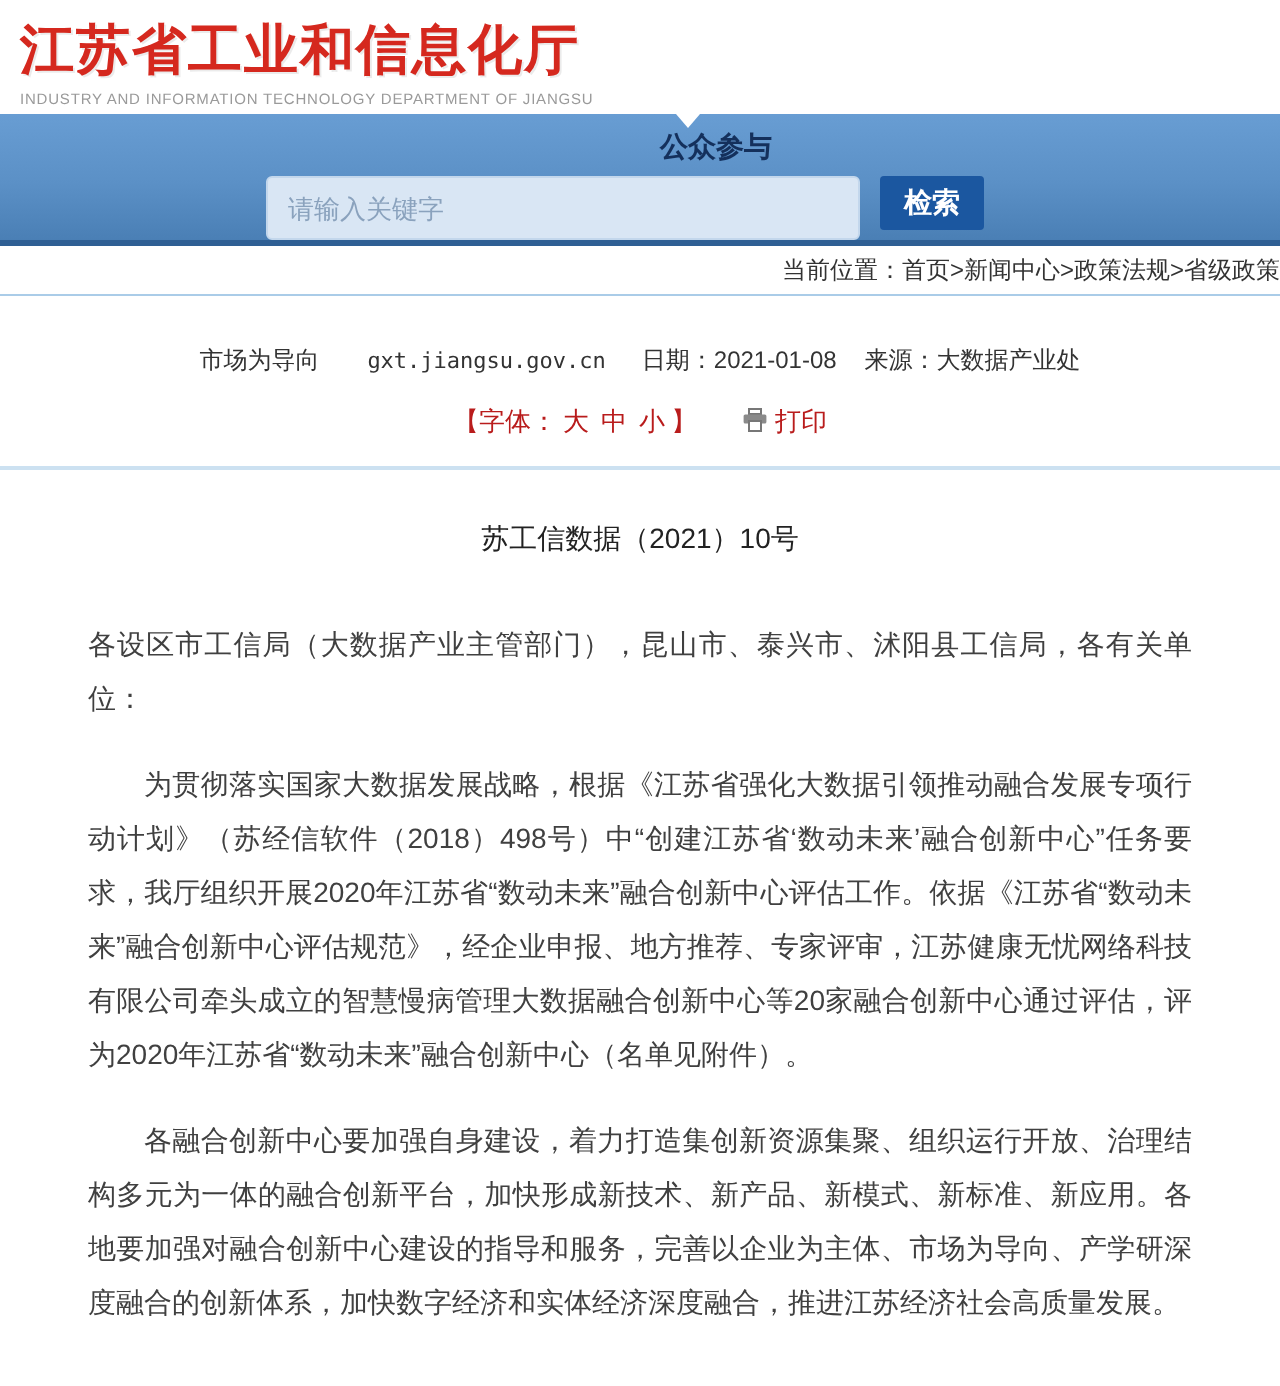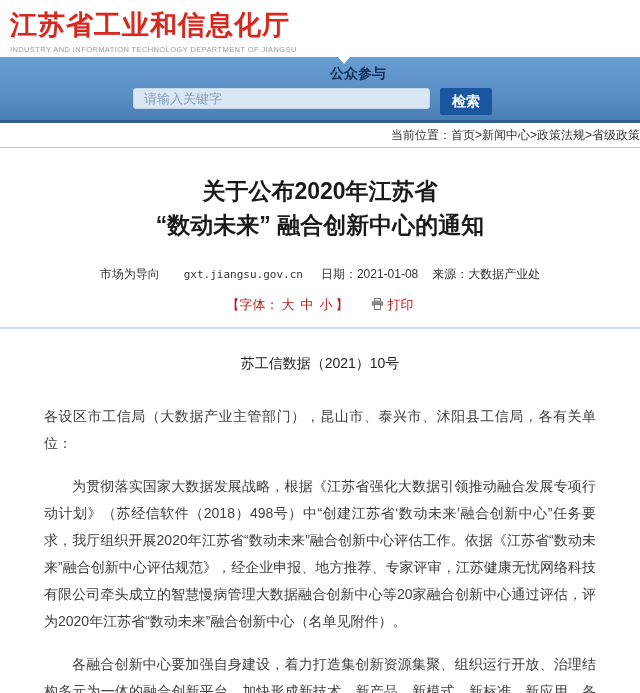--- a/index.html
+++ b/index.html
@@ -34,21 +34,21 @@
   .nav-pointer {
     position:absolute; top:0; left:338px; width:0; height:0;
     border-left:6px solid transparent; border-right:6px solid transparent;
     border-top:7px solid #ffffff;
   }
   .banner-label {
     position:absolute; left:330px; top:8px;
     font-size:14px; font-weight:bold; color:#14305c; cursor:pointer;
   }
   .search-input {
-    position:absolute; left:133px; top:31px; width:297px; height:21px;
+    position:absolute; left:133px; top:31px; width:297px; height:32px;
     background:#d9e6f4; border:1px solid #c3d7ec; border-radius:3px;
     padding:0 10px; font-size:13px; color:#b91c1c; outline:none;
     font-family:"Liberation Sans","DejaVu Sans",sans-serif;
   }
   .search-input::placeholder { color:#8aa2bd; }
   .search-btn {
     position:absolute; left:440px; top:31px; width:52px; height:27px;
     background:#1b57a0; color:#fff; border:none; border-radius:2px;
     font-size:14px; font-weight:bold; cursor:pointer;
     font-family:"Liberation Sans","DejaVu Sans",sans-serif;
@@ -108,24 +108,20 @@
   <button class="search-btn">检索</button>
 </div>
 
 <div class="crumbbar">
   <span>当前位置：</span>
     <span class="path">首页&gt;新闻中心&gt;政策法规&gt;省级政策</span>
 </div>
 
 <div class="article">
 
-  <div class="art-title">
-    <div>关于公布2020年江苏省</div>
-    <div>“数动未来” 融合创新中心的通知</div>
-  </div>
 
   <div class="meta-row">
     <span>市场为导向</span><span class="site">gxt.jiangsu.gov.cn</span><span>日期：2021-01-08</span><span class="datesrc">来源：大数据产业处</span>
   </div>
 
   <div class="font-row">
     <span>【字体：</span><span class="fbtn">大</span><span class="fbtn">中</span><span class="fbtn">小</span><span>】</span><span class="print"><svg width="13" height="12" viewBox="0 0 13 12">
           <rect x="3.5" y="0.5" width="6" height="2.5" fill="none" stroke="#777" stroke-width="1"></rect>
           <rect x="0.8" y="3.2" width="11.4" height="4.6" rx="0.8" fill="#8a8a8a"></rect>
           <rect x="3.5" y="6.5" width="6" height="5" fill="#fff" stroke="#777" stroke-width="1"></rect>

